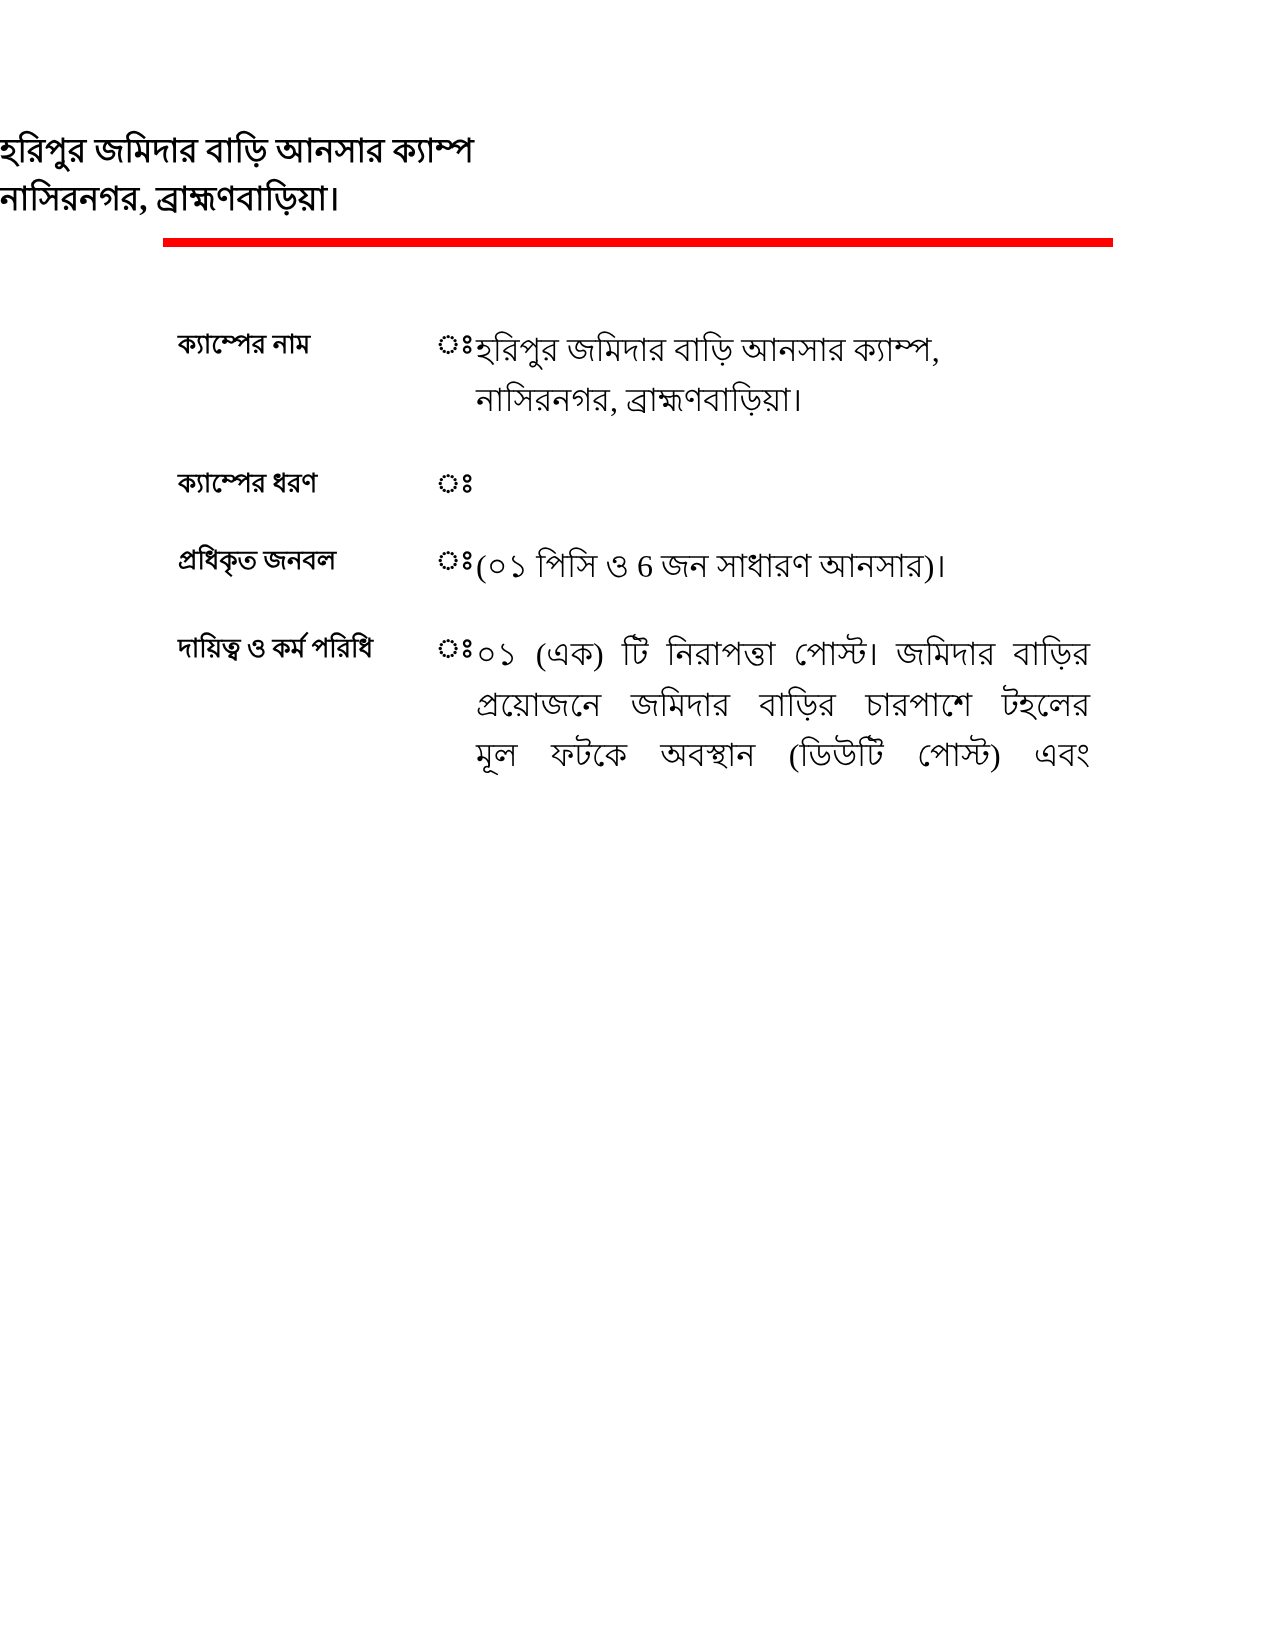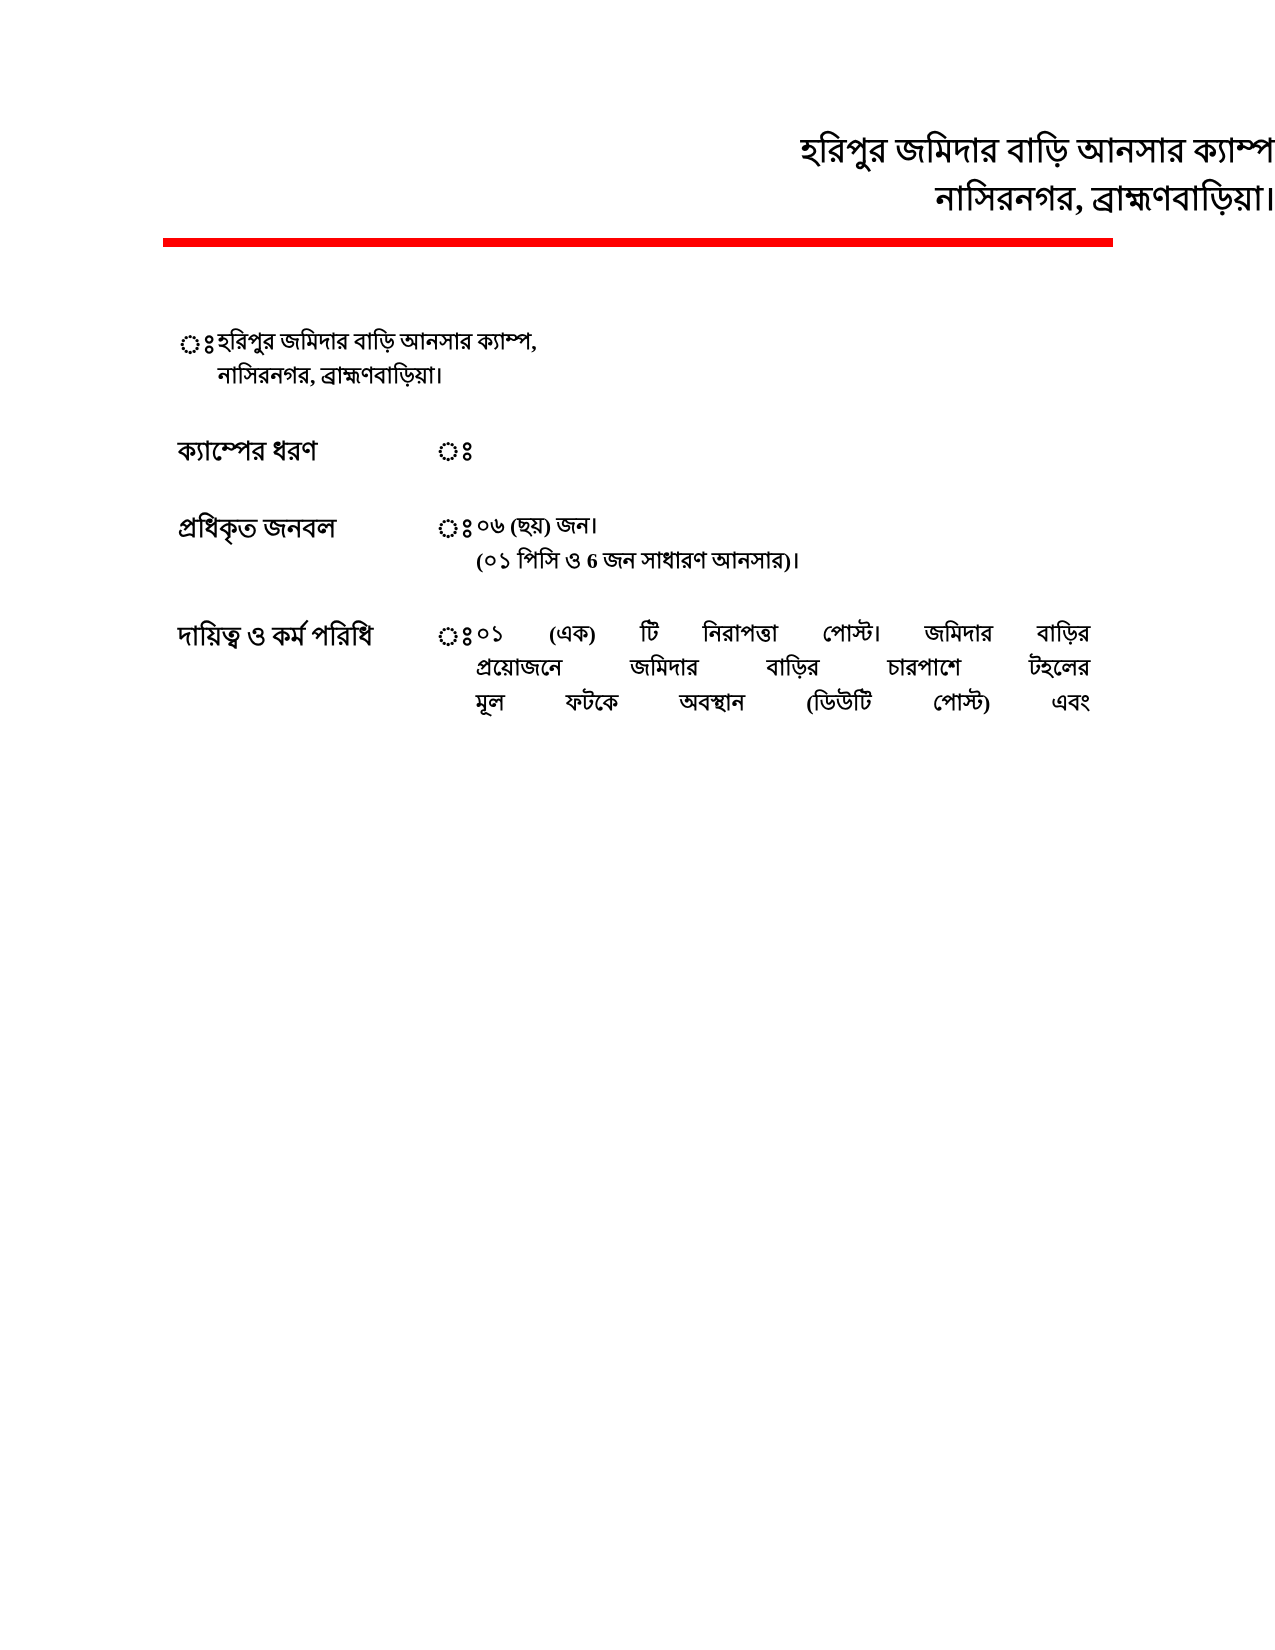--- a/index.html
+++ b/index.html
@@ -18,21 +18,21 @@
 
   .page {
     position: absolute;
     inset: 0;
     padding: 0;
   }
 
   
   .header {
     margin-top: 128px;
-    text-align: right;
+    text-align: left;
   }
   .header-line {
     font-size: 33px;
     font-weight: 700;
     line-height: 1.45;
     letter-spacing: 0.2px;
   }
   .rule {
     width: 950px;
     height: 9px;
@@ -64,22 +64,22 @@
   }
   .field-colon {
     width: 40px;
     flex: 0 0 40px;
     font-size: 26px;
     font-weight: 700;
     line-height: 1.5;
   }
   .field-value {
     flex: 1 1 auto;
-    font-size: 22px;
-    font-weight: 700;
+    font-size: 32px;
+    font-weight: 400;
     line-height: 1.58;
   }
   .field-value .vline {
     display: block;
   }
   .justify .vline {
     text-align: justify;
     text-align-last: left;
   }
   .justify .vline.stretch {
@@ -93,37 +93,37 @@
 
   <div class="header">
     <div class="header-line">হরিপুর জমিদার বাড়ি আনসার ক্যাম্প</div>
     <div class="header-line">নাসিরনগর,  ব্রাহ্মণবাড়িয়া।</div>
     <div class="rule"></div>
   </div>
 
   <div class="fields">
 
     <div class="field-row">
+      <div class="field-label">ক্যাম্পের নাম</div>
       <div class="field-colon">ঃ</div>
       <div class="field-value">
         <span class="vline">হরিপুর জমিদার বাড়ি আনসার ক্যাম্প,</span>
         <span class="vline">নাসিরনগর, ব্রাহ্মণবাড়িয়া।</span>
       </div>
     </div>
 
     <div class="field-row">
       <div class="field-label">ক্যাম্পের ধরণ</div>
       <div class="field-colon">ঃ</div>
     </div>
 
     <div class="field-row">
       <div class="field-label">প্রধিকৃত জনবল</div>
       <div class="field-colon">ঃ</div>
       <div class="field-value">
-        <span class="vline">০৬ (ছয়) জন।</span>
         <span class="vline">(০১ পিসি ও 6 জন সাধারণ আনসার)।</span>
       </div>
     </div>
 
     <div class="field-row">
       <div class="field-label">দায়িত্ব ও কর্ম পরিধি</div>
       <div class="field-colon">ঃ</div>
       <div class="field-value justify">
         <span class="vline stretch">০১ (এক) টি নিরাপত্তা পোস্ট। জমিদার বাড়ির</span>
         <span class="vline stretch">প্রয়োজনে জমিদার বাড়ির চারপাশে টহলের</span>

